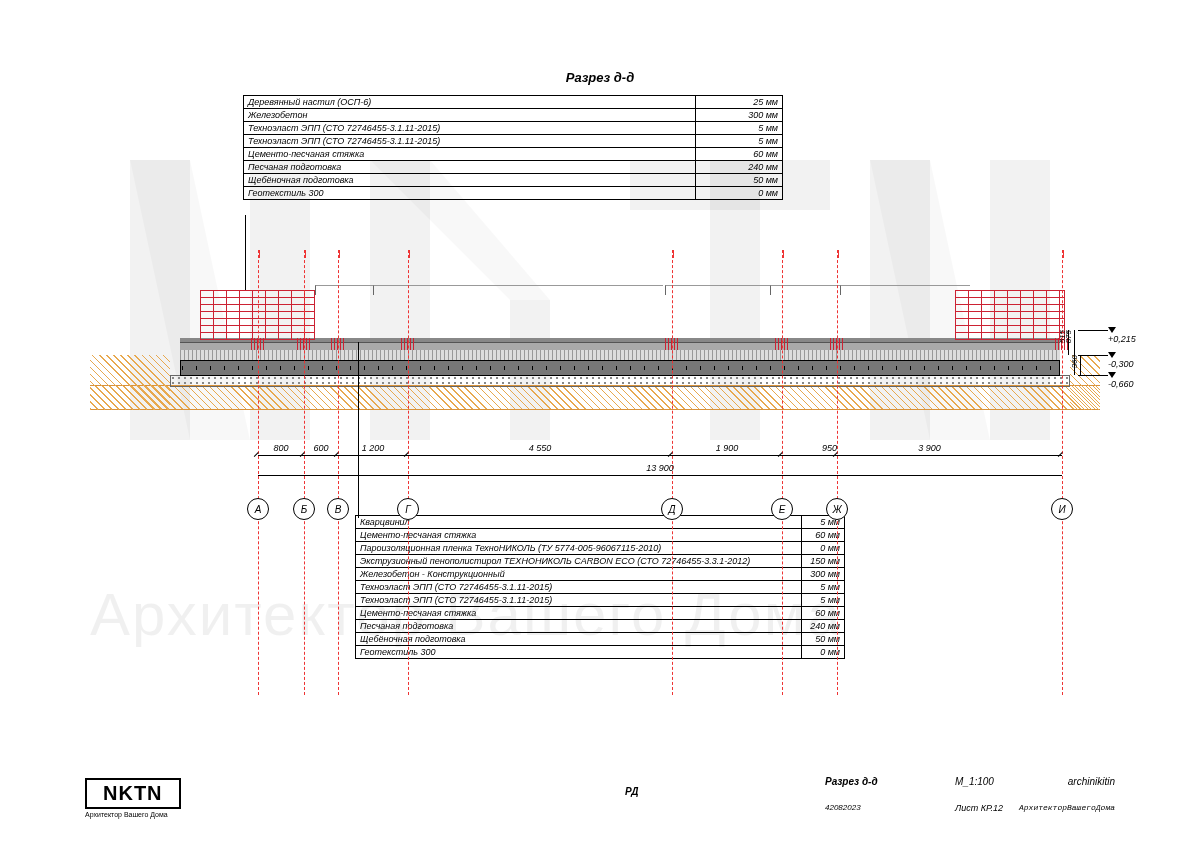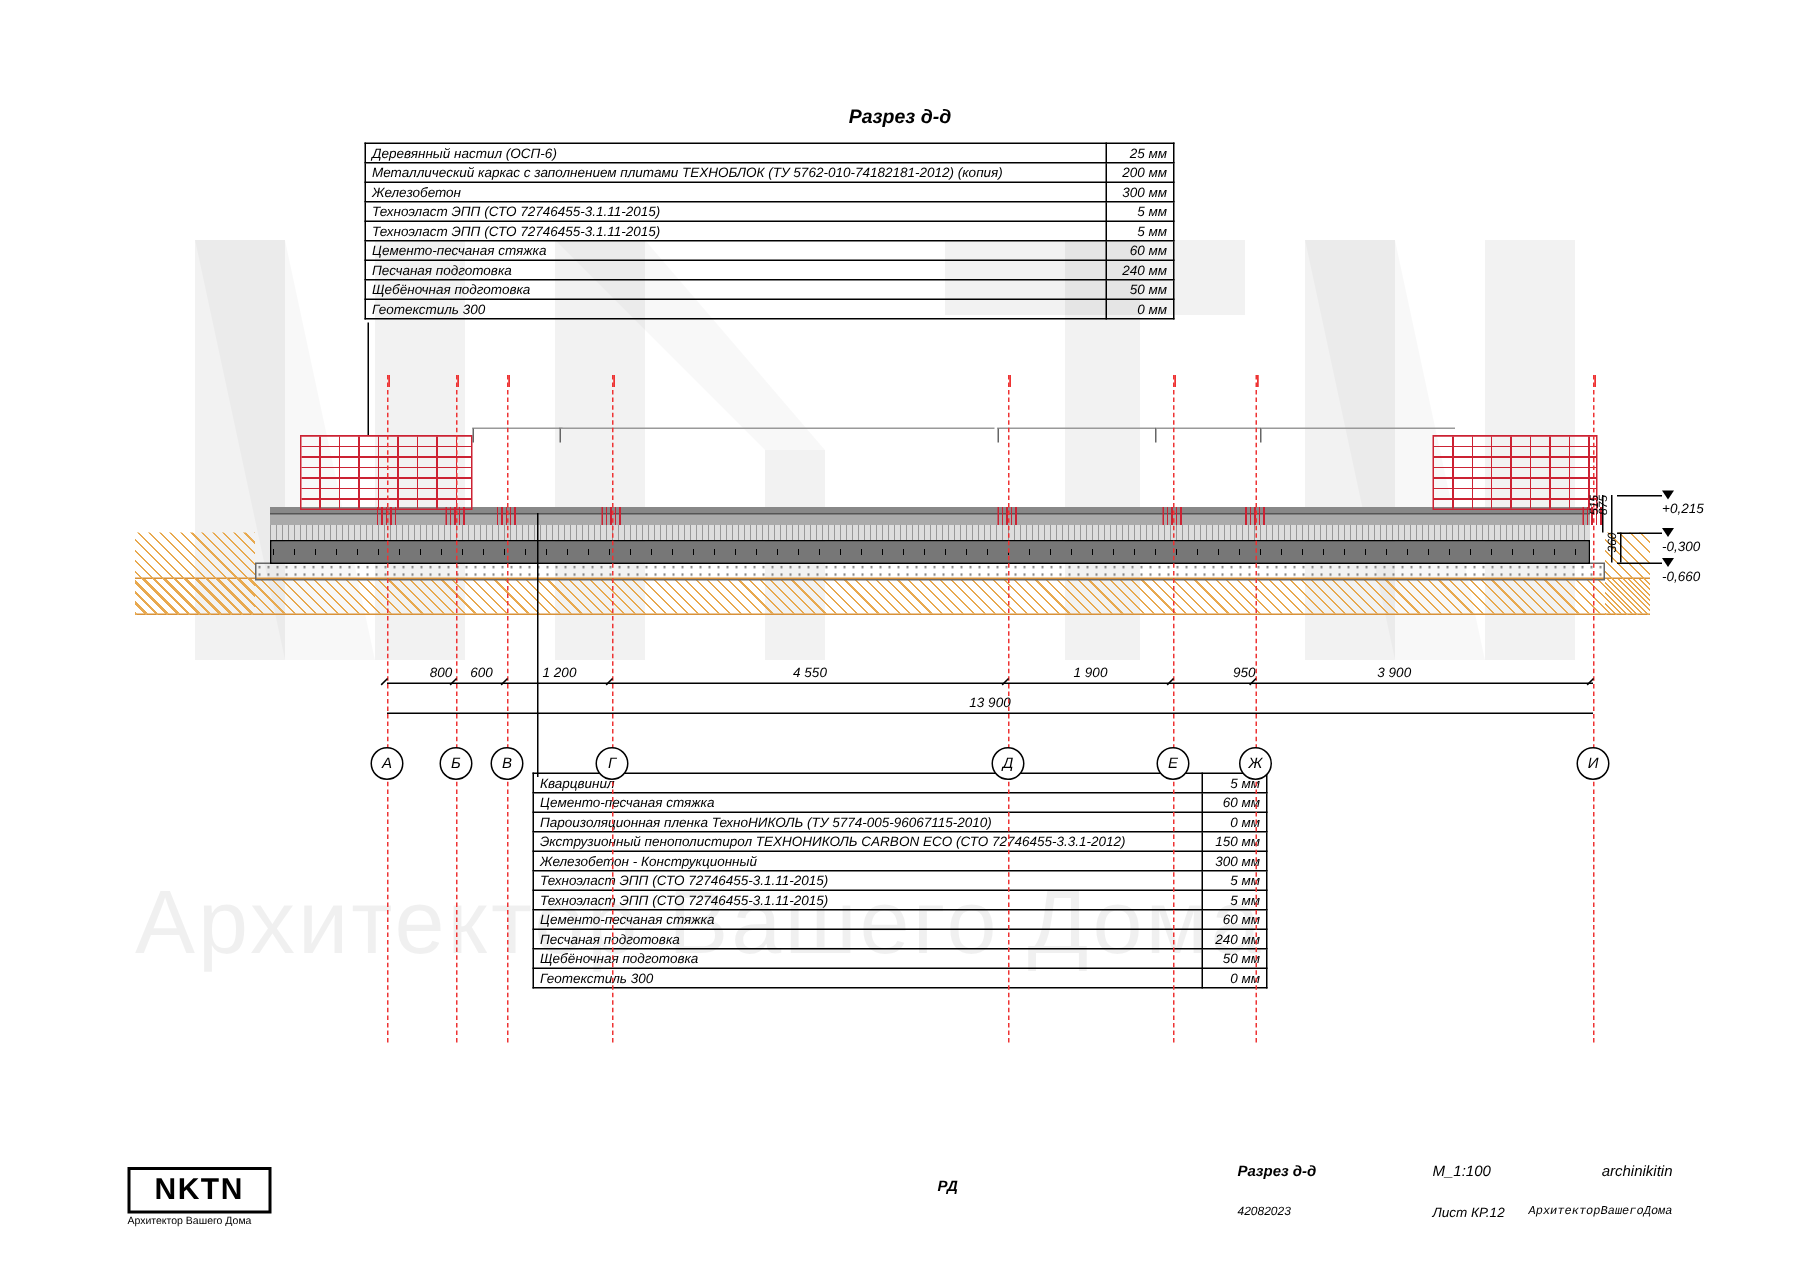--- a/index.html
+++ b/index.html
@@ -107,24 +107,20 @@
 
 <div class="title">Разрез д-д</div>
 
 <table class="layer-table table-top">
   <tbody id="tbl-top">
       <tr>
         <td>Деревянный настил (ОСП-6)</td>
         <td class="val">25 мм</td>
       </tr>
       <tr>
-        <td>Металлический каркас с заполнением плитами ТЕХНОБЛОК (ТУ 5762-010-74182181-2012) (копия)</td>
-        <td class="val">200 мм</td>
-      </tr>
-      <tr>
         <td>Железобетон</td>
         <td class="val">300 мм</td>
       </tr>
       <tr>
         <td>Техноэласт ЭПП (СТО 72746455-3.1.11-2015)</td>
         <td class="val">5 мм</td>
       </tr>
       <tr>
         <td>Техноэласт ЭПП (СТО 72746455-3.1.11-2015)</td>
         <td class="val">5 мм</td>
@@ -239,21 +235,21 @@
       <div class="axis" style="left: 248px;"></div>
       <div class="axis" style="left: 318px;"></div>
       <div class="axis" style="left: 582px;"></div>
       <div class="axis" style="left: 692px;"></div>
       <div class="axis" style="left: 747px;"></div>
       <div class="axis" style="left: 972px;"></div>
     </div>
 
   <div class="dim-line" style="left:168px;width:804px;top:175px;"></div>
   <div id="dims-row">
-      <div class="dim-text" style="left: 181px; width: 46px; top: 163px; font-style: italic;">800</div>
+      <div class="dim-text" style="left: 168px; width: 46px; top: 163px; font-style: italic;">800</div>
       <div class="dim-tick" style="left: 168px; top: 172px;"></div>
       <div class="dim-text" style="left: 214px; width: 34px; top: 163px;">600</div>
       <div class="dim-tick" style="left: 214px; top: 172px;"></div>
       <div class="dim-text" style="left: 248px; width: 70px; top: 163px; font-style: italic;">1 200</div>
       <div class="dim-tick" style="left: 248px; top: 172px;"></div>
       <div class="dim-text" style="left: 318px; width: 264px; top: 163px;">4 550</div>
       <div class="dim-tick" style="left: 318px; top: 172px;"></div>
       <div class="dim-text" style="left: 582px; width: 110px; top: 163px;">1 900</div>
       <div class="dim-tick" style="left: 582px; top: 172px;"></div>
       <div class="dim-text" style="left: 692px; width: 55px; top: 163px; text-align: right;">950</div>

